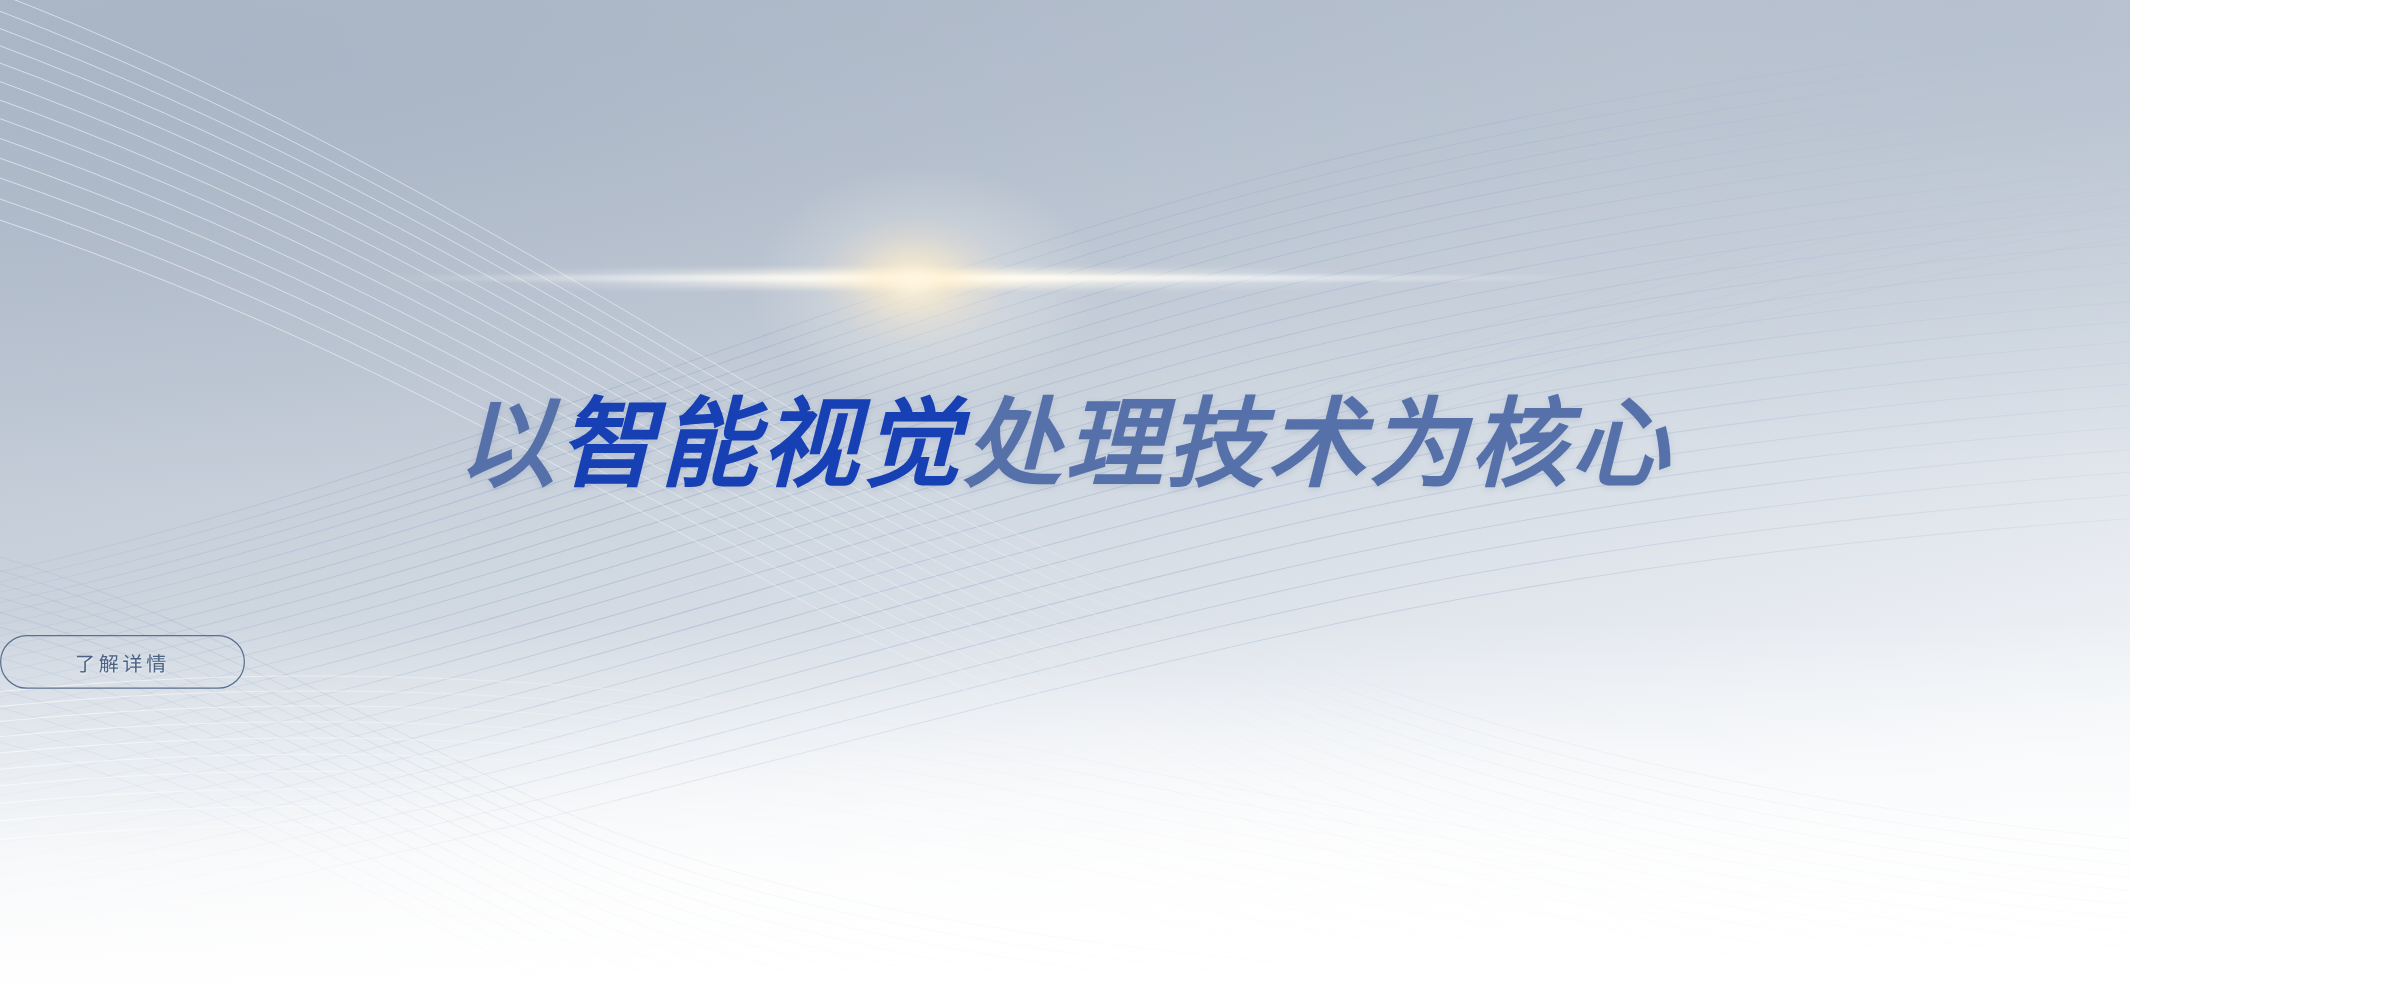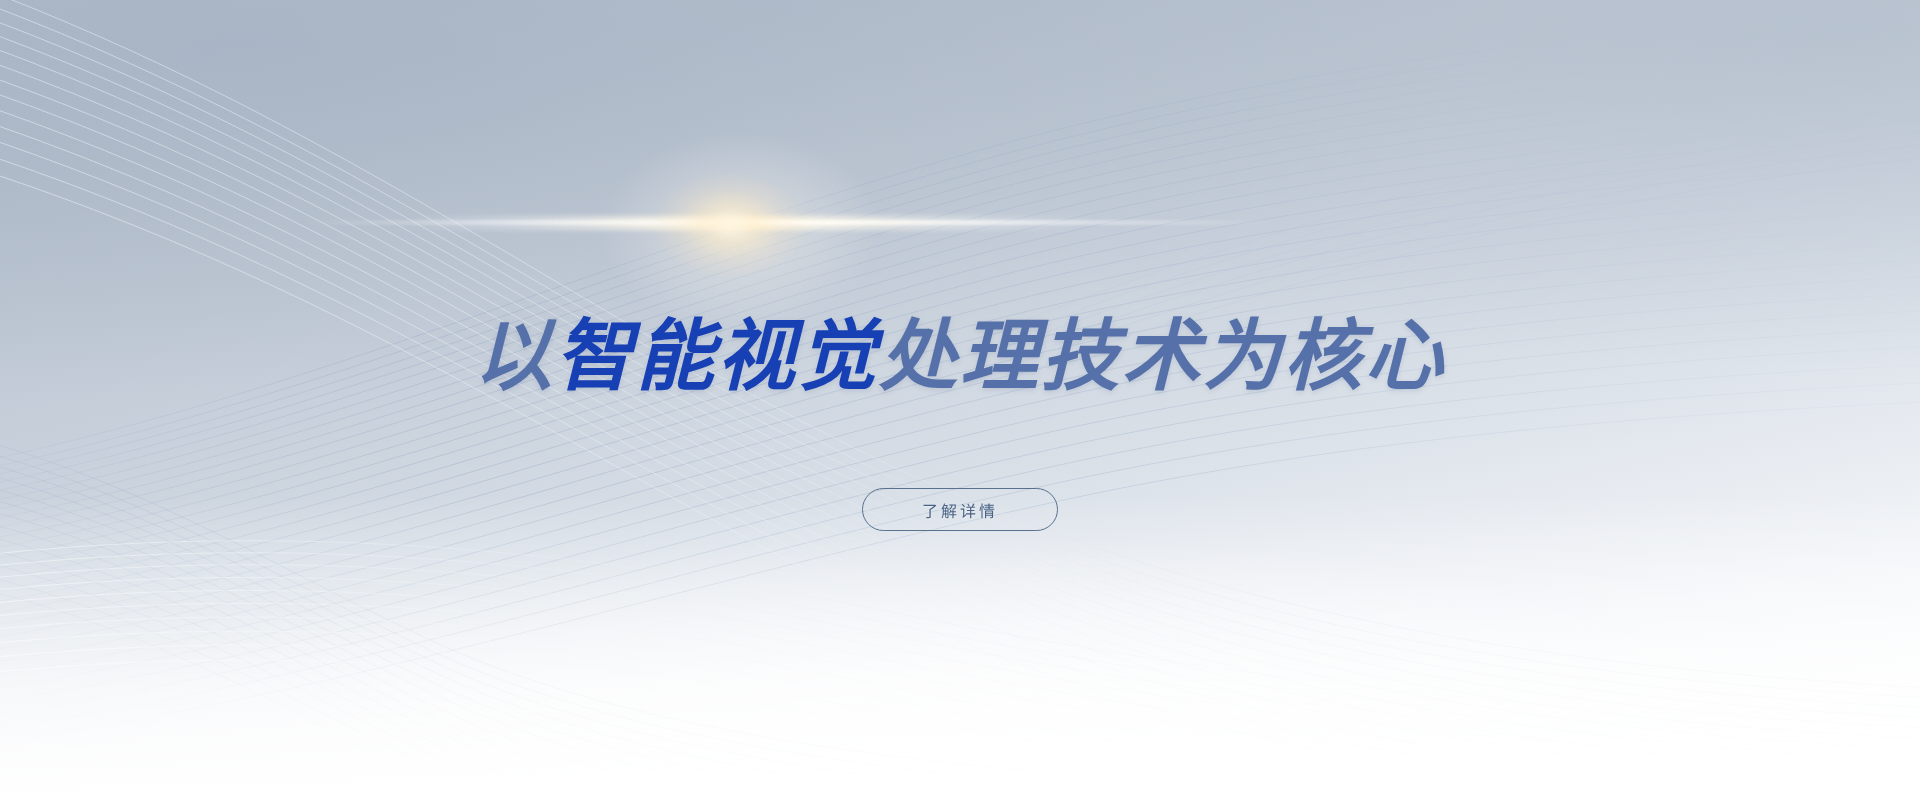--- a/index.html
+++ b/index.html
@@ -8,21 +8,21 @@
     padding: 0;
     background: #ffffff;
   }
   body {
     font-family: "Liberation Sans", "DejaVu Sans", sans-serif;
   }
 
   
   .banner {
     position: relative;
-    width: 1920px;
+    width: 1704px;
     height: 800px;
     overflow: hidden;
     background: #bef264;
   }
 
   
   .bg-gradient {
     position: absolute;
     inset: 0;
     background:
@@ -149,25 +149,25 @@
     font-size: 24px;
     font-weight: 400;
     letter-spacing: 5px;
     color: #5a7095;
     text-shadow: 0 1px 3px rgba(255,255,255,0.55);
     user-select: none;
   }
 
   .cta-wrap {
     position: absolute;
-    top: 488px;
+    top: 508px;
     left: 0;
     width: 100%;
     display: flex;
-    justify-content: center;
+    justify-content: flex-start;
   }
   .cta-button {
     display: inline-flex;
     align-items: center;
     justify-content: center;
     width: 196px;
     height: 43px;
     box-sizing: border-box;
     border: 1px solid #59708f;
     border-radius: 22px;

